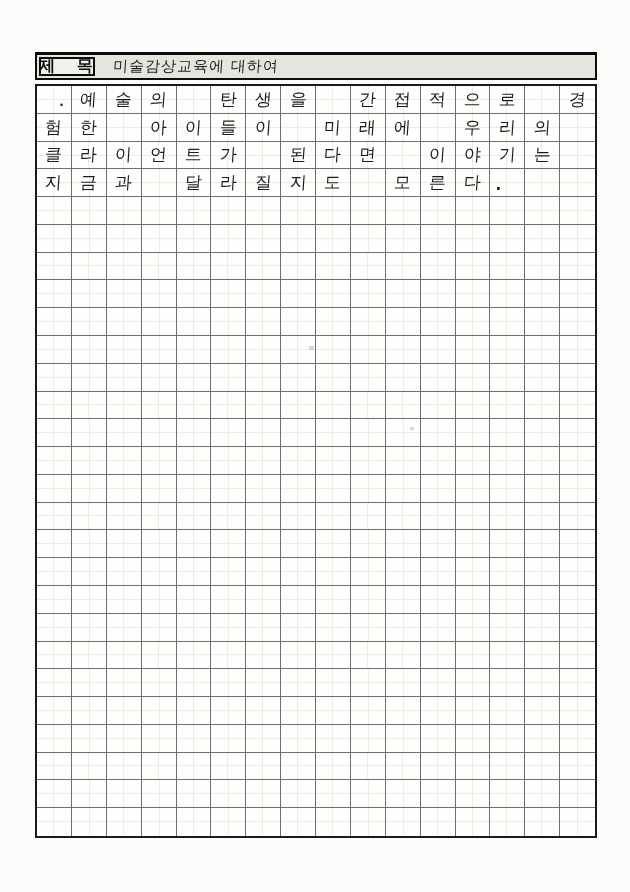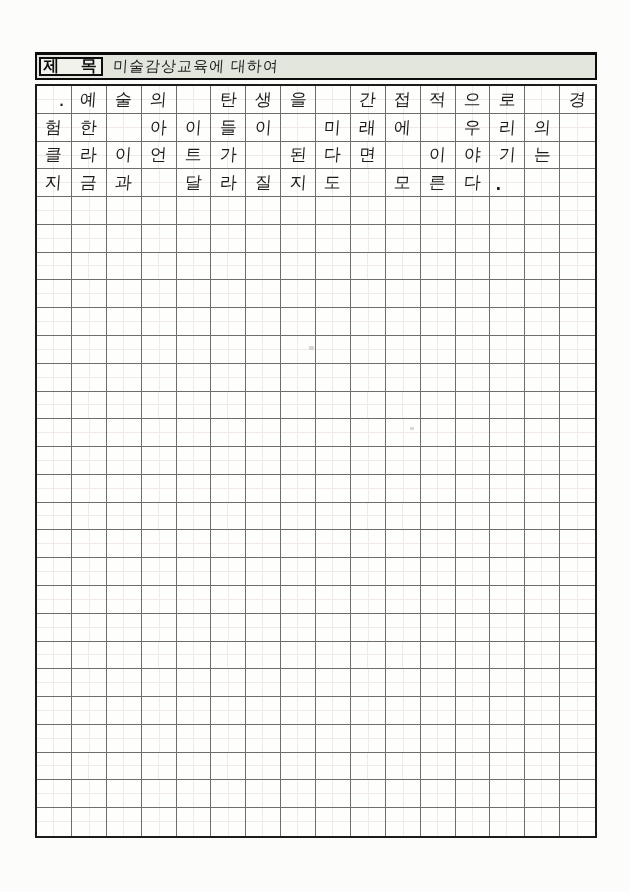--- a/index.html
+++ b/index.html
@@ -16,21 +16,21 @@
   }
   
   .title-row{
     position:absolute;left:35px;top:52px;width:562px;height:28px;
     box-sizing:border-box;
     background:var(--title-fill,#e3e6dd);
     border:2px solid var(--ink-strong,#0d0d0d);
     border-top-width:3px;
   }
   .title-label-box{
-    position:absolute;left:2px;top:2px;bottom:2px;width:64px;
+    position:absolute;left:2px;top:2px;bottom:2px;width:56px;
     box-sizing:border-box;
     background:#f1f2ec;
     border:2px solid var(--ink-strong,#0d0d0d);
     display:flex;align-items:center;justify-content:center;
   }
   .title-label{
     font-weight:bold;
     font-size:16px;
     color:var(--ink-strong,#0d0d0d);
     letter-spacing:2px;

